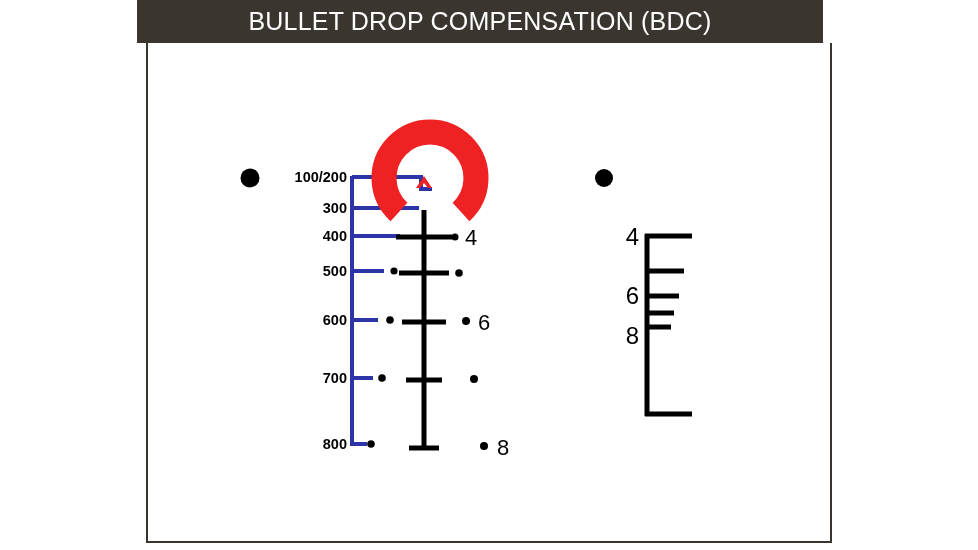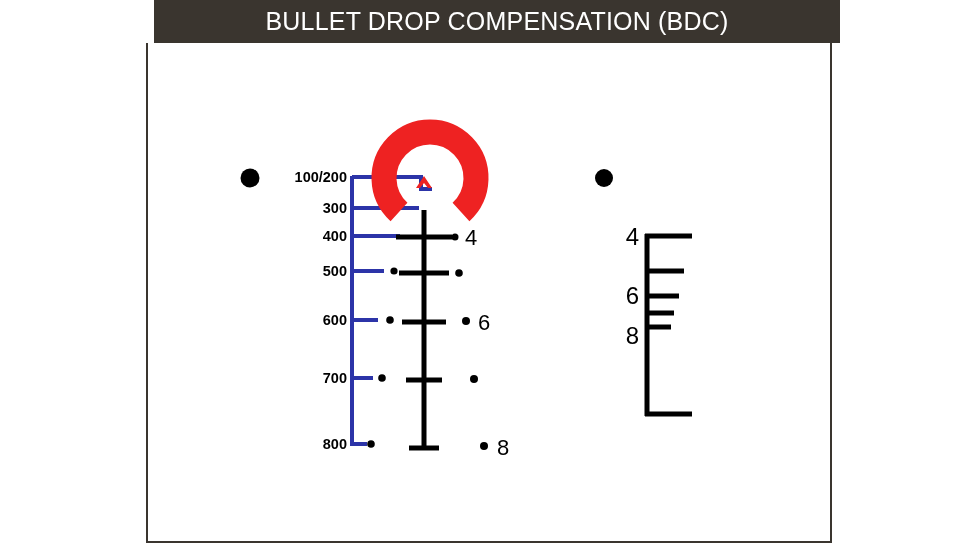--- a/index.html
+++ b/index.html
@@ -17,21 +17,21 @@
   #root {
     position: absolute;
     left: 0; top: 0;
     width: 978px;
     height: 550px;
     background: #ffffff;
   }
   
   .header-bar {
     position: absolute;
-    left: 154px;
+    left: 137px;
     top: 0px;
     width: 686px;
     height: 43px;
     background: #3a352f;
     display: flex;
     align-items: center;
     justify-content: center;
   }
   .header-title {
     color: #ffffff;

